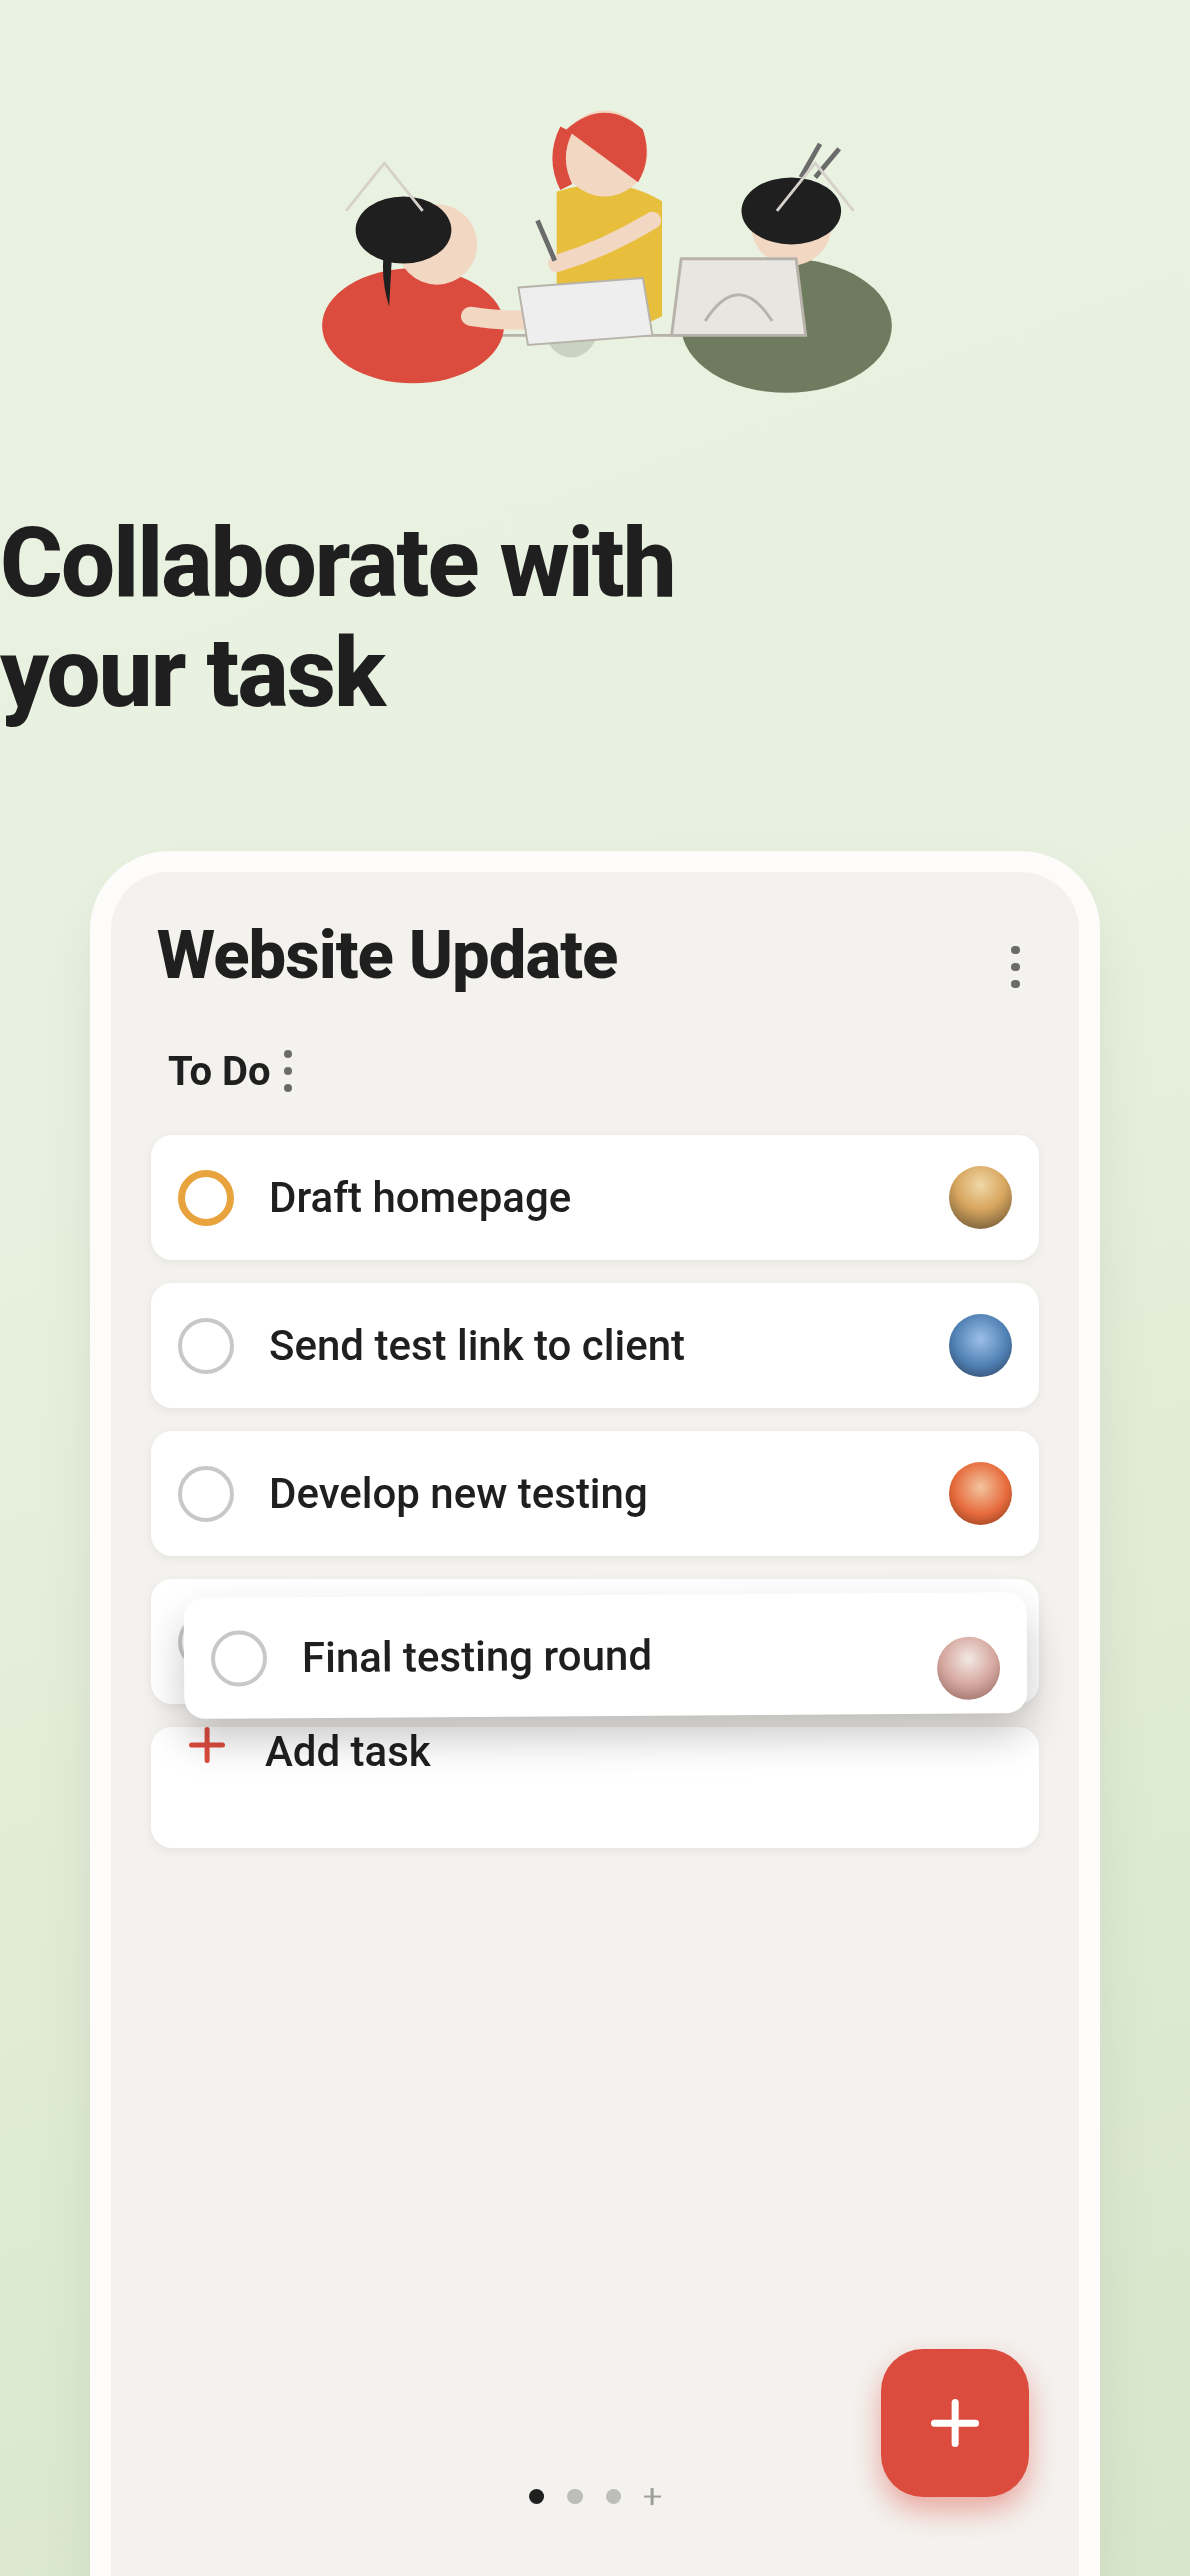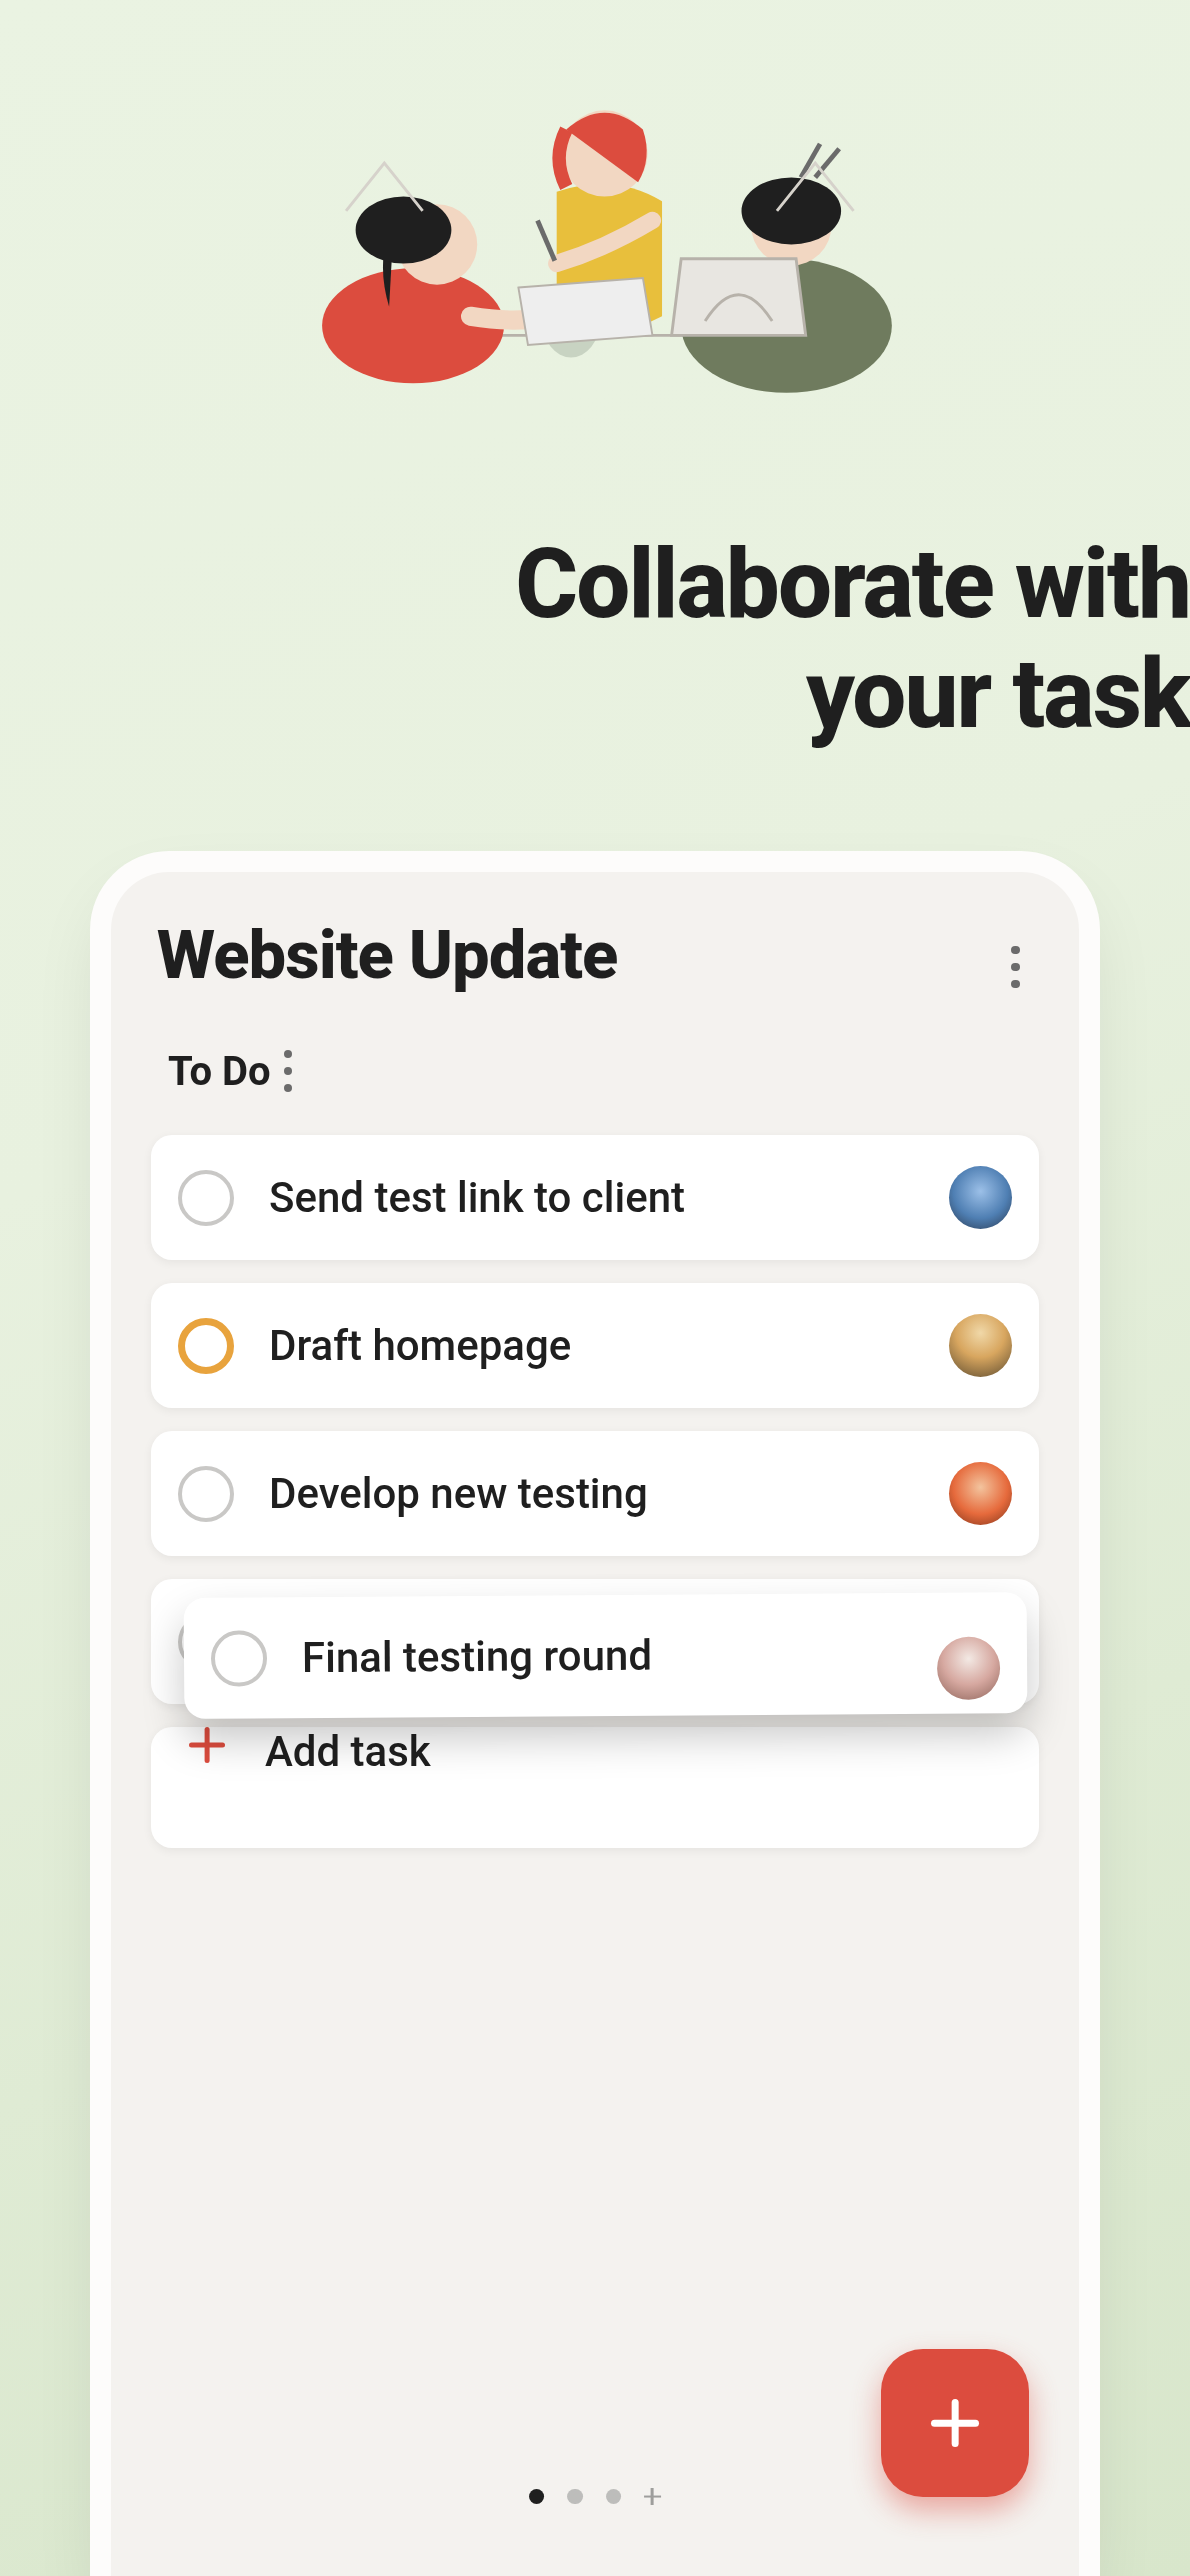--- a/index.html
+++ b/index.html
@@ -19,24 +19,24 @@
     position: absolute;
     top: 96px;
     left: 50%;
     transform: translateX(-50%);
     width: 652px;
     height: 316px;
   }
 
   .headline {
     position: absolute;
-    top: 529px;
+    top: 508px;
     left: 0;
     right: 0;
-    text-align: right;
+    text-align: left;
     font-size: 96px;
     font-weight: 800;
     letter-spacing: -1.9px;
     color: #1f1f1f;
     line-height: 1.15;
   }
 
   
   .phone {
     position: absolute;
@@ -347,28 +347,28 @@
     <div class="kebab">
         <span></span>
         <span></span>
         <span></span>
       </div>
   </div>
 
   <div class="task-list" id="task-list">
 
   <div class="task-card">
+        <div class="task-check priority"></div>
+        <div class="task-title">Draft homepage</div>
+        <div class="task-avatar av-yellow"></div>
+      </div>
+      <div class="task-card">
         <div class="task-check default"></div>
         <div class="task-title">Send test link to client</div>
         <div class="task-avatar av-blue"></div>
-      </div>
-      <div class="task-card">
-        <div class="task-check priority"></div>
-        <div class="task-title">Draft homepage</div>
-        <div class="task-avatar av-yellow"></div>
       </div>
       <div class="task-card">
         <div class="task-check default"></div>
         <div class="task-title">Develop new testing</div>
         <div class="task-avatar av-orange"></div>
       </div>
       <div class="drag-card">
         <div class="task-check default"></div>
         <div class="task-title">Final testing round</div>
         <div class="task-avatar av-pink"></div>

